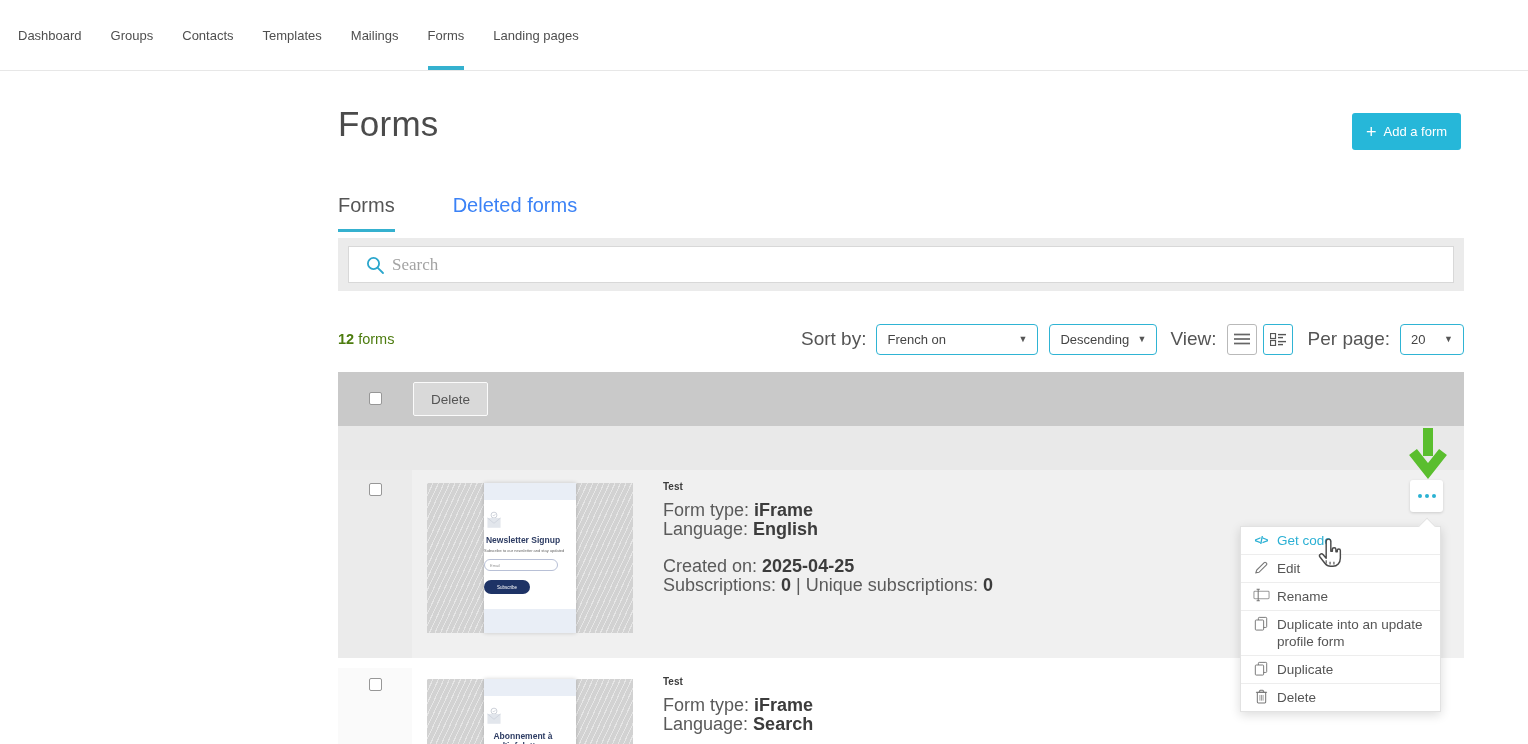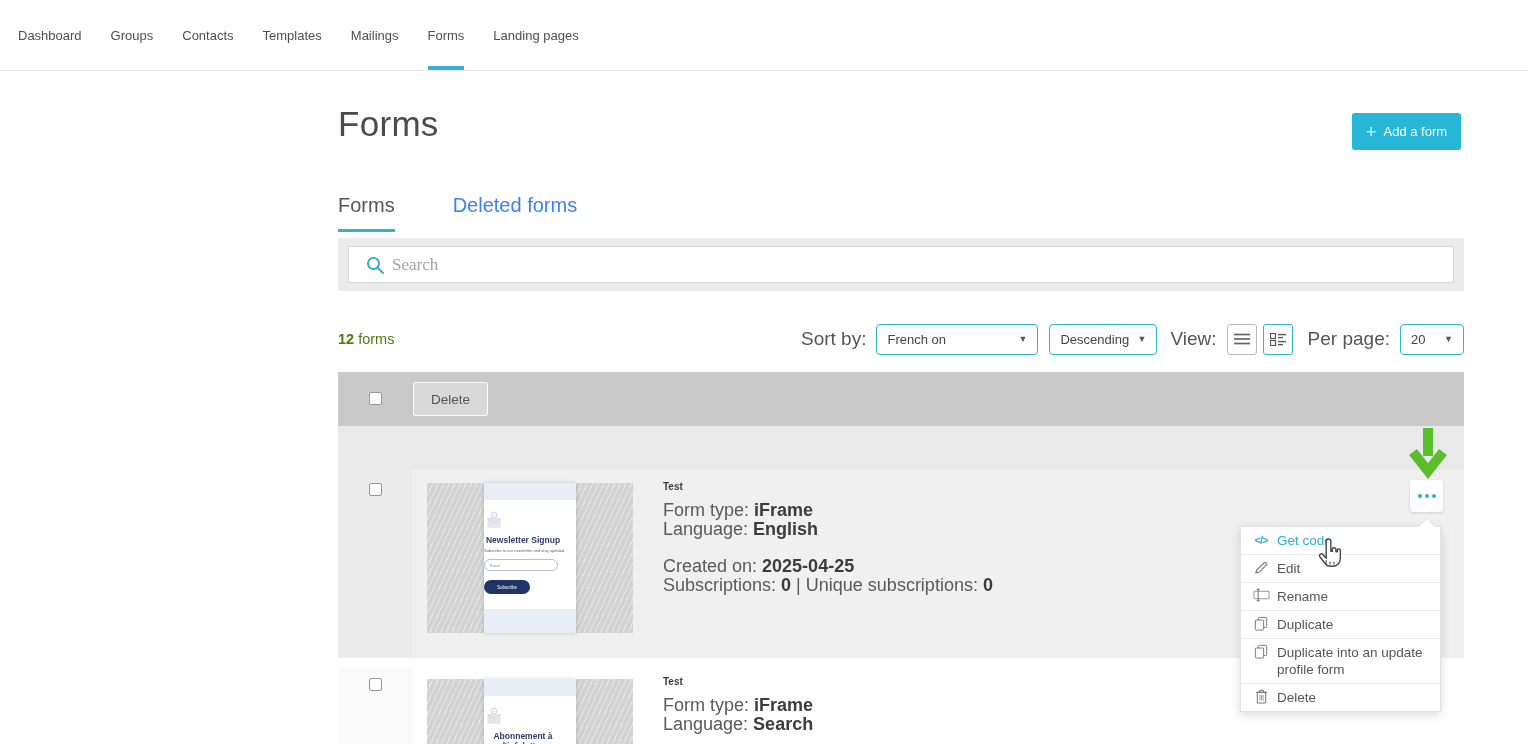--- a/index.html
+++ b/index.html
@@ -310,30 +310,30 @@
         </span>
         <span>Rename</span>
       </li>
       <li class="ctx-item">
         <span class="ctx-icon">
           <svg width="14" height="15" viewBox="0 0 16 17">
               <rect x="5" y="1.5" width="9.5" height="11.5" rx="1" fill="#fff" stroke="#777" stroke-width="1.1"></rect>
               <rect x="1.5" y="4.5" width="9.5" height="11.5" rx="1" fill="#fff" stroke="#777" stroke-width="1.1"></rect>
             </svg>
         </span>
-        <span>Duplicate</span>
+        <span>Duplicate into an update profile form</span>
       </li>
       <li class="ctx-item">
         <span class="ctx-icon">
           <svg width="14" height="15" viewBox="0 0 16 17">
               <rect x="5" y="1.5" width="9.5" height="11.5" rx="1" fill="#fff" stroke="#777" stroke-width="1.1"></rect>
               <rect x="1.5" y="4.5" width="9.5" height="11.5" rx="1" fill="#fff" stroke="#777" stroke-width="1.1"></rect>
             </svg>
         </span>
-        <span>Duplicate into an update profile form</span>
+        <span>Duplicate</span>
       </li>
       <li class="ctx-item">
         <span class="ctx-icon">
           <svg width="13" height="15" viewBox="0 0 14 16">
               <path d="M1 3.5 h12" stroke="#777" stroke-width="1.1"></path>
               <path d="M5 3.5 V2.2 a1 1 0 0 1 1-1 h2 a1 1 0 0 1 1 1 v1.3" fill="none" stroke="#777" stroke-width="1.1"></path>
               <rect x="2.5" y="3.5" width="9" height="11.5" rx="1" fill="none" stroke="#777" stroke-width="1.1"></rect>
               <path d="M5.3 6.3 v6.2 M7 6.3 v6.2 M8.7 6.3 v6.2" stroke="#999" stroke-width="1"></path>
             </svg>
         </span>

